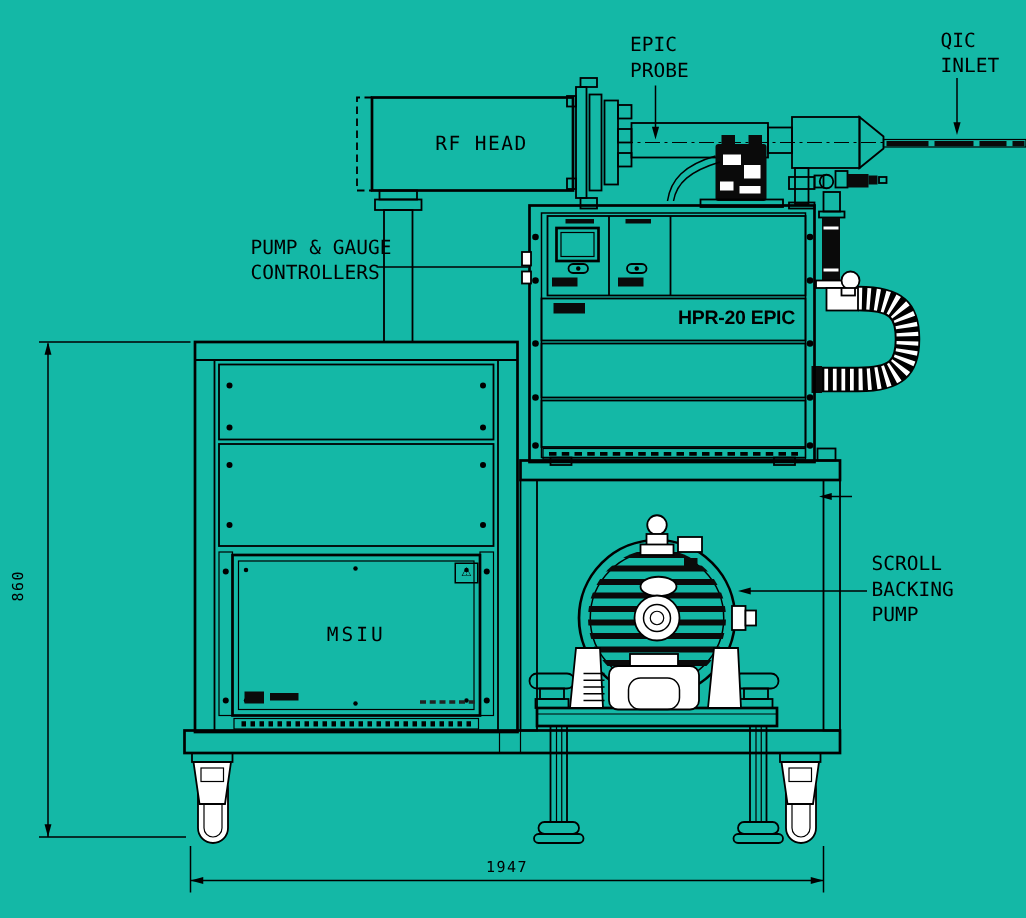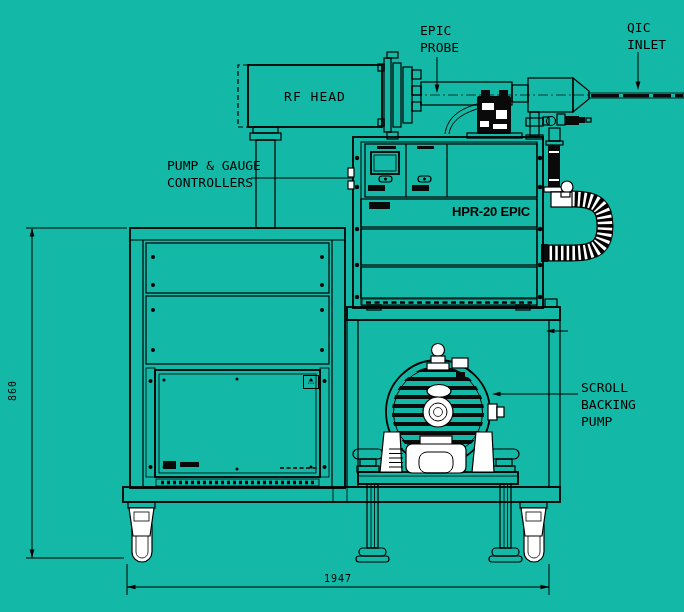--- a/index.html
+++ b/index.html
@@ -305,24 +305,25 @@
     <line x1="549" y1="564" x2="549" y2="595" class="w1"></line>
     <polygon class="dot" points="127,587 135.5,584.7 135.5,589.3"></polygon>
     <polygon class="dot" points="549,587 540.5,584.7 540.5,589.3"></polygon>
   </g>
 </svg>
 
 <div class="lbl" style="left:420px;top:22px;">EPIC
 PROBE</div>
 <div class="lbl" style="left:627px;top:19px;">QIC
 INLET</div>
-<div class="lbl cen" style="left:248px;top:65px;width:134px;height:62px;letter-spacing:1px;">RF HEAD</div>
+<div class="lbl cen" style="left:248px;top:65px;width:146px;height:62px;letter-spacing:1px;">RF HEAD</div>
 <div class="lbl" style="left:167px;top:157px;">PUMP &amp; GAUGE
 CONTROLLERS</div>
 <div class="hpr" style="left:418px;top:204px;width:112px;">HPR-20 EPIC</div>
-<div class="lbl" style="left:581px;top:379px;">SCROLL
+<div class="lbl" style="left:581px;top:368px;">SCROLL
 BACKING
 PUMP</div>
+<div class="lbl cen" style="left:159px;top:374px;width:157px;height:99px;letter-spacing:2px;">MSIU</div>
 <div class="lbl dim vert" style="left:4px;top:380px;">860</div>
 <div class="lbl dim" style="left:298px;top:570px;width:80px;text-align:center;">1947</div>
 <div class="warn">⚠</div>
 
 </div>
 
 </body></html>

